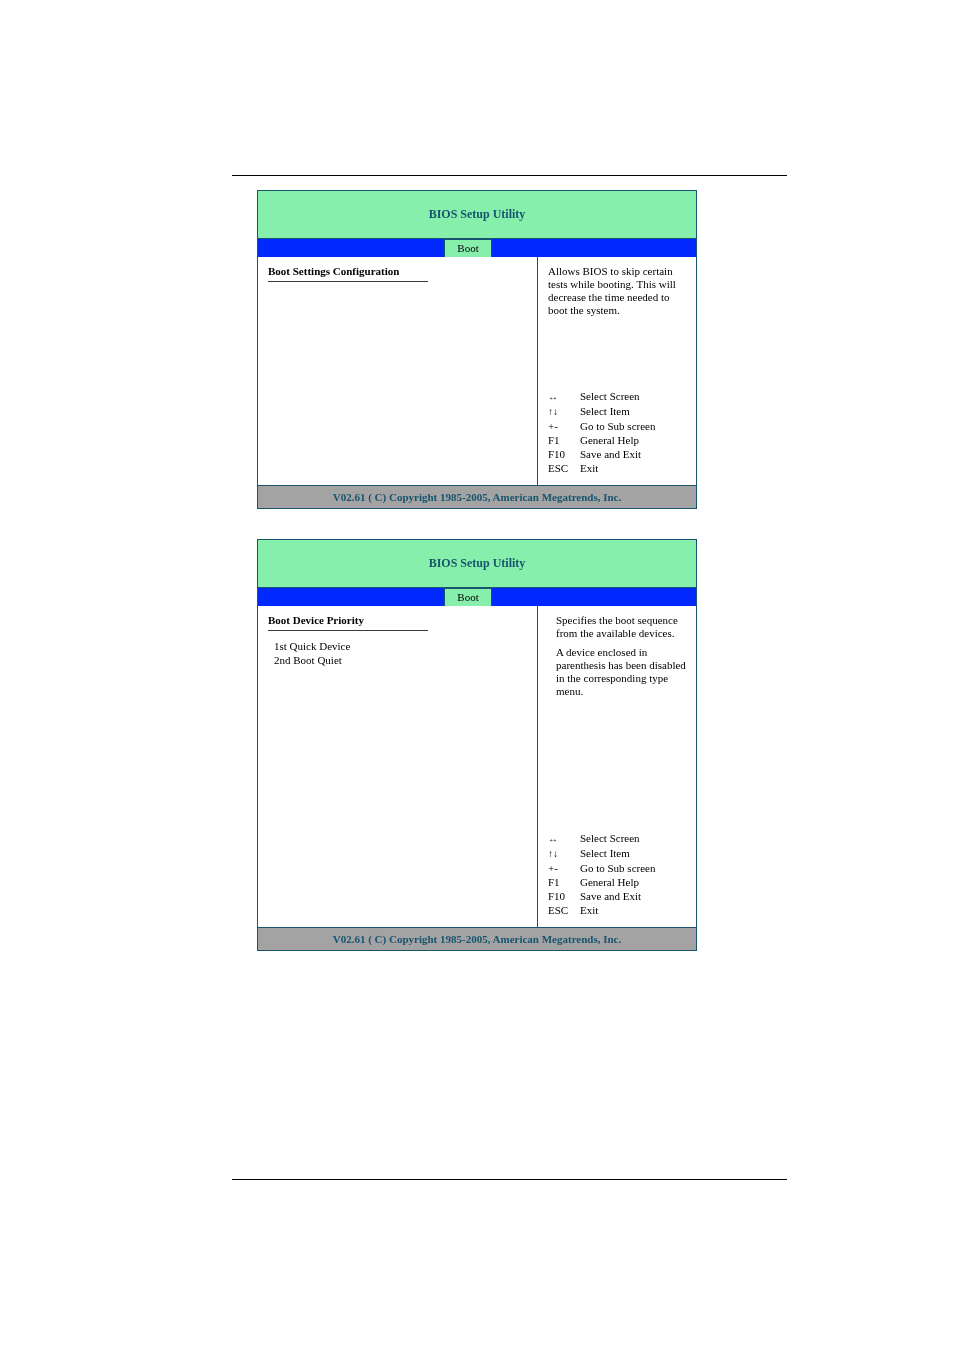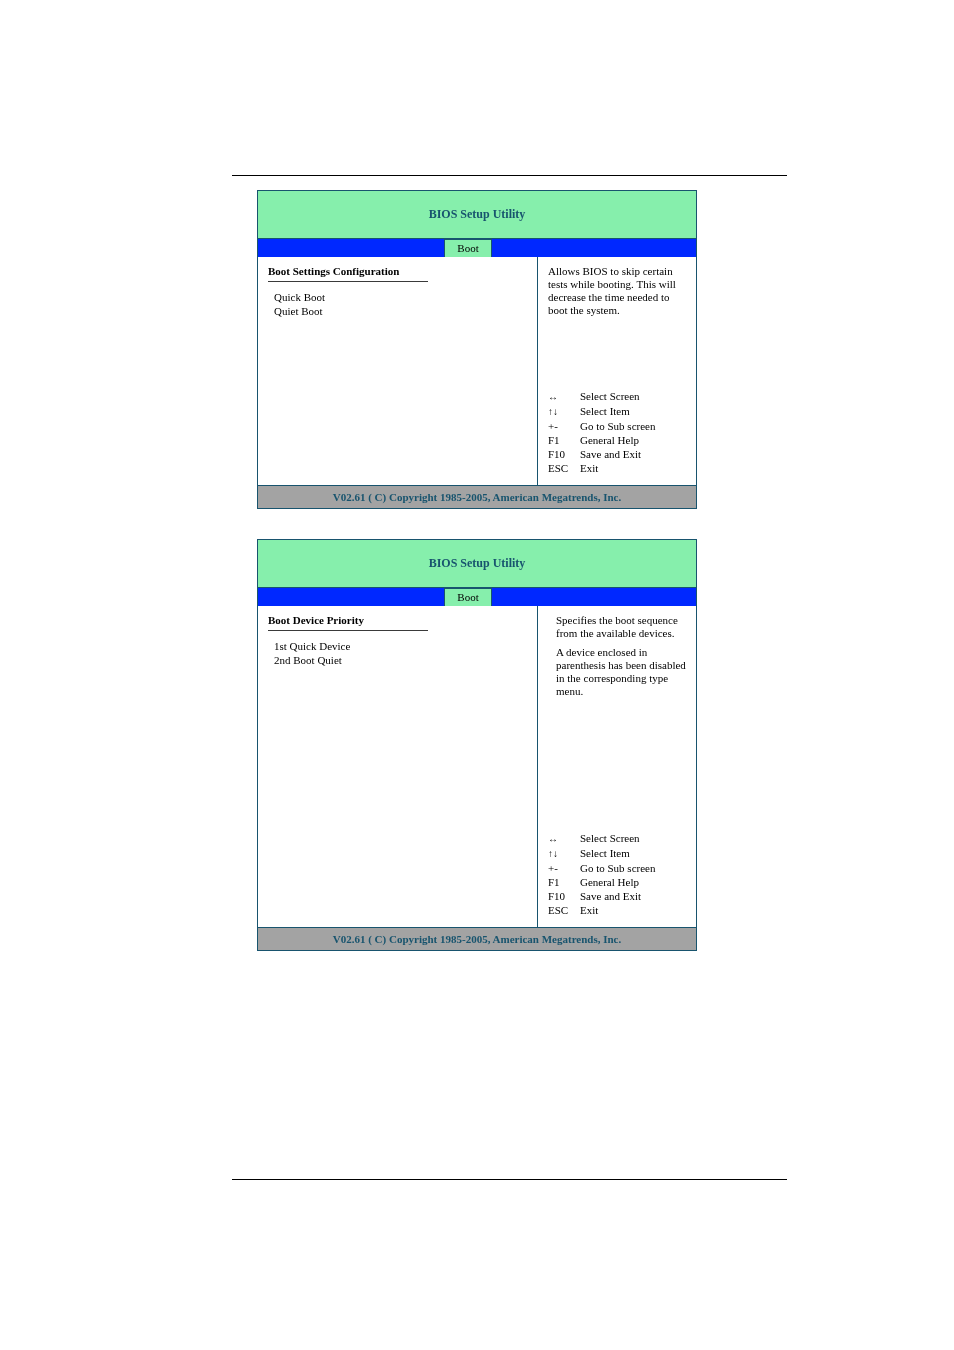--- a/index.html
+++ b/index.html
@@ -130,24 +130,20 @@
 
   <div class="bios-box">
     <div class="bios-title">BIOS Setup Utility</div>
     <div class="tab-row">
       <div class="tab">Boot</div>
     </div>
     <div class="bios-body">
       <div class="bios-left">
         <div class="heading">Boot Settings Configuration</div>
         <div class="sep"></div>
-        <div class="items">
-          <div>Quick Boot</div>
-          <div>Quiet Boot</div>
-        </div>
       </div>
       <div class="bios-right">
         <div class="help-text">Allows BIOS to skip certain tests while booting. This will decrease the time needed to boot the system.</div>
         <div class="key-legend">
           <table>
             <tbody>
                 <tr>
                   <td class="k"><span class="arrows-lr">↔</span></td>
                   <td>Select Screen</td>
                 </tr>

